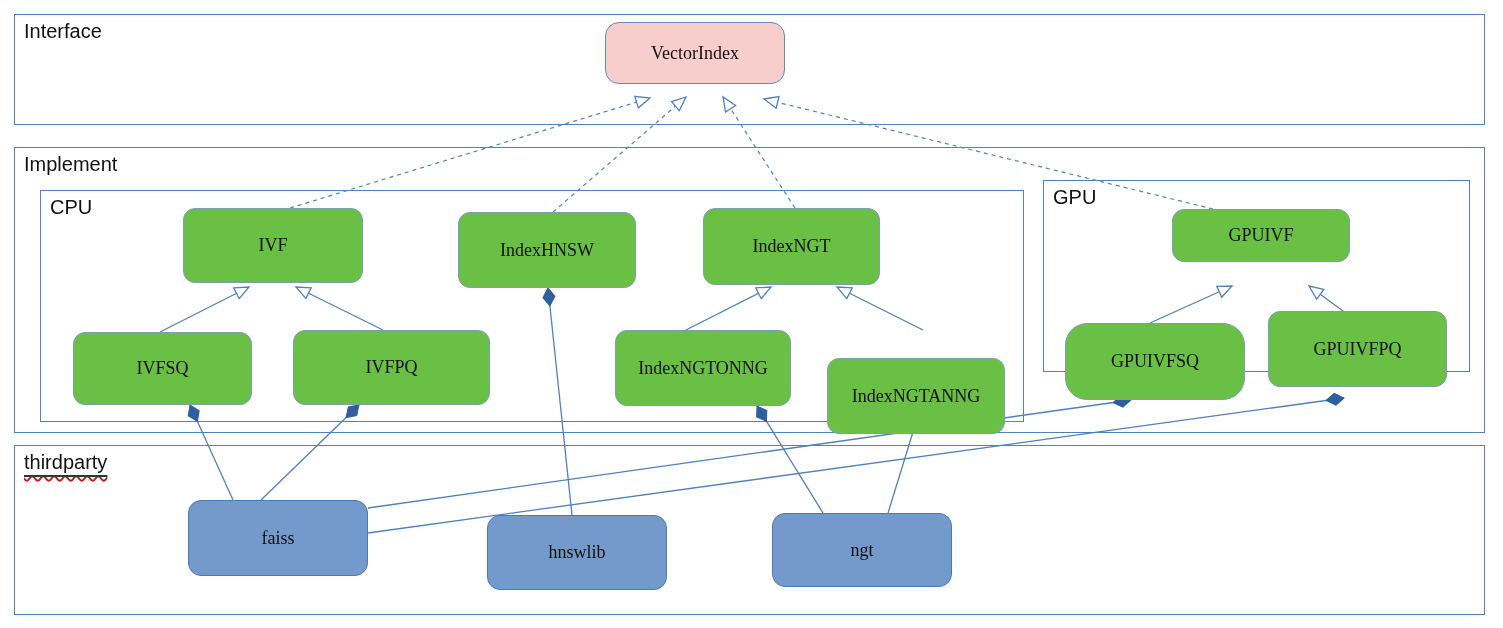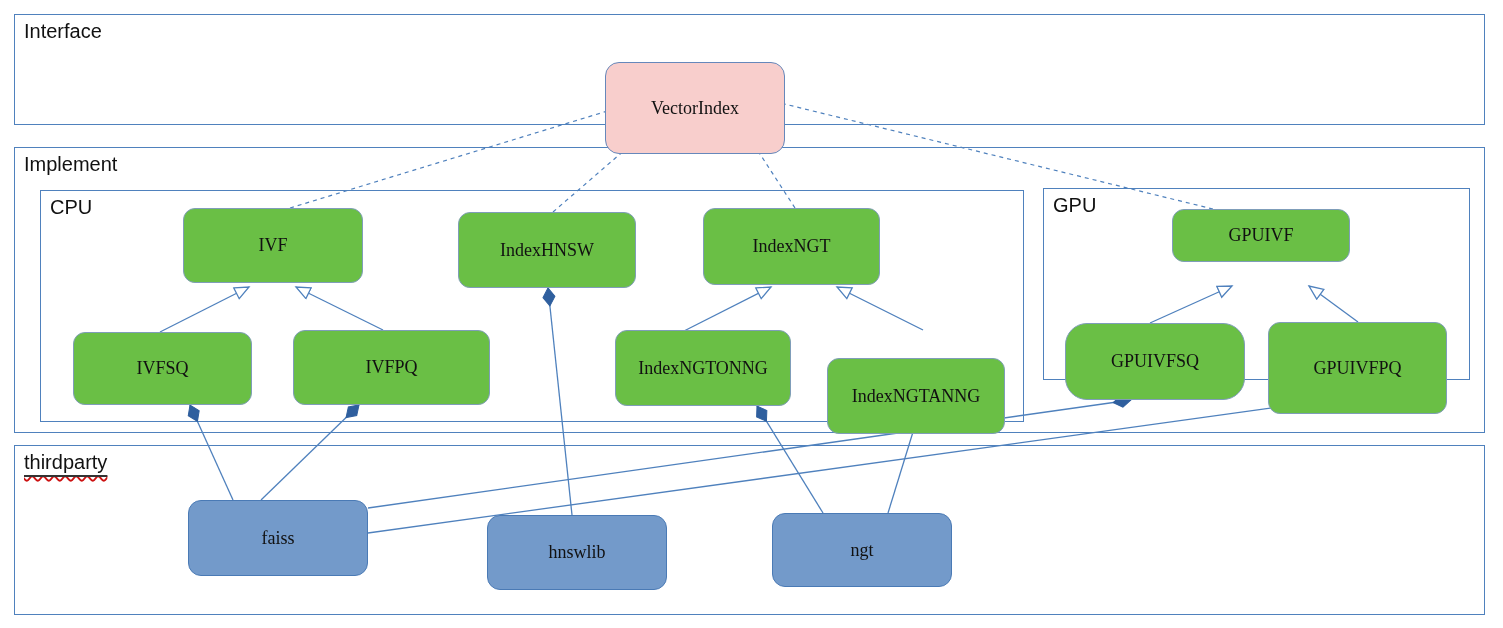--- a/index.html
+++ b/index.html
@@ -26,21 +26,21 @@
   </div>
 
   <div class="section" style="left:14px;top:147px;width:1471px;height:286px;">
     <div class="section-label">Implement</div>
   </div>
 
   <div class="section" style="left:40px;top:190px;width:984px;height:232px;">
     <div class="section-label">CPU</div>
   </div>
 
-  <div class="section" style="left:1043px;top:188px;width:427px;height:192px;">
+  <div class="section" style="left:1043px;top:180px;width:427px;height:192px;">
     <div class="section-label">GPU</div>
   </div>
 
   <div class="section" style="left:14px;top:445px;width:1471px;height:170px;">
     <div class="section-label tp-underline">
       <span class="tp-inner">thirdparty</span>
     </div>
   </div>
 
   <svg id="edges" width="1503" height="628">
@@ -67,30 +67,30 @@
 
     <line x1="233" y1="500" x2="190" y2="405" stroke="#4f81bd" stroke-width="1.3" marker-end="url(#dia)"></line>
     <line x1="261" y1="500" x2="359" y2="405" stroke="#4f81bd" stroke-width="1.3" marker-end="url(#dia)"></line>
     <line x1="368" y1="508" x2="1131" y2="400" stroke="#4f81bd" stroke-width="1.3" marker-end="url(#dia)"></line>
     <line x1="368" y1="533" x2="1344" y2="398" stroke="#4f81bd" stroke-width="1.3" marker-end="url(#dia)"></line>
     <line x1="572" y1="515" x2="548" y2="288" stroke="#4f81bd" stroke-width="1.3" marker-end="url(#dia)"></line>
     <line x1="823" y1="513" x2="757" y2="406" stroke="#4f81bd" stroke-width="1.3" marker-end="url(#dia)"></line>
     <line x1="888" y1="513" x2="921" y2="406" stroke="#4f81bd" stroke-width="1.3" marker-end="url(#dia)"></line>
   </svg>
 
-  <div class="node pink" style="left:605px;top:22px;width:180px;height:92px;margin-top:40px;">VectorIndex</div>
+  <div class="node pink" style="left:605px;top:22px;width:180px;height:62px;">VectorIndex</div>
 
   <div class="node green" style="left:183px;top:208px;width:180px;height:75px;">IVF</div>
   <div class="node green" style="left:458px;top:212px;width:178px;height:76px;">IndexHNSW</div>
   <div class="node green" style="left:703px;top:208px;width:177px;height:77px;">IndexNGT</div>
   <div class="node green" style="left:73px;top:332px;width:179px;height:73px;">IVFSQ</div>
   <div class="node green" style="left:293px;top:330px;width:197px;height:75px;">IVFPQ</div>
   <div class="node green" style="left:615px;top:330px;width:176px;height:76px;">IndexNGTONNG</div>
   <div class="node green" style="left:827px;top:330px;width:178px;height:76px;margin-top:28px;">IndexNGTANNG</div>
   <div class="node green" style="left:1172px;top:209px;width:178px;height:53px;">GPUIVF</div>
   <div class="node green" style="left:1065px;top:323px;width:180px;height:77px;border-radius:22px;">GPUIVFSQ</div>
-  <div class="node green" style="left:1268px;top:322px;width:179px;height:92px;">GPUIVFPQ</div>
+  <div class="node green" style="left:1268px;top:311px;width:179px;height:76px;">GPUIVFPQ</div>
 
   <div class="node blue" style="left:188px;top:500px;width:180px;height:76px;">faiss</div>
   <div class="node blue" style="left:487px;top:515px;width:180px;height:75px;">hnswlib</div>
   <div class="node blue" style="left:772px;top:513px;width:180px;height:74px;">ngt</div>
 
 </div>
 
 </body></html>

